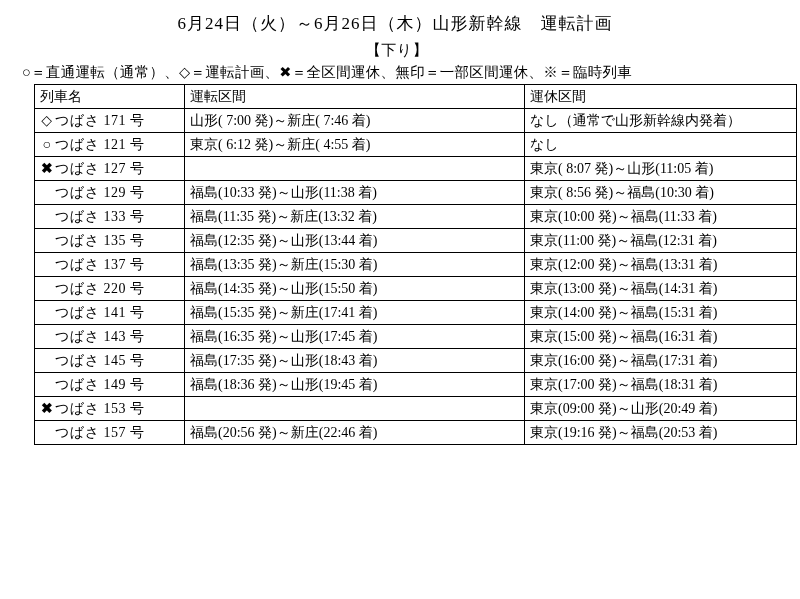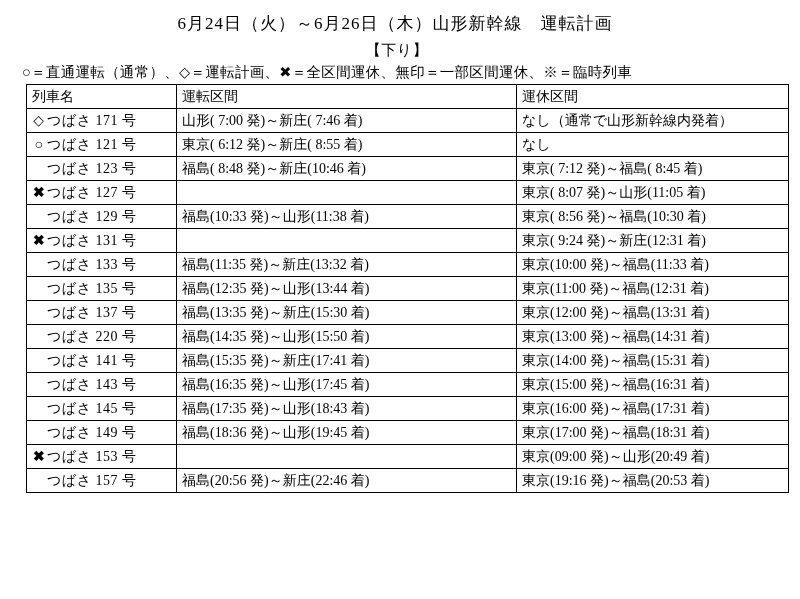--- a/index.html
+++ b/index.html
@@ -43,21 +43,21 @@
   .notice {
     font-size: 15.5px;
     font-weight: bold;
     margin: 1px 0 5px 4px;
     letter-spacing: 0.5px;
   }
   table.schedule {
     border-collapse: collapse;
     table-layout: fixed;
     width: 762px;
-    margin-left: 8px;
+    margin-left: 16px;
     font-size: 14px;
   }
   table.schedule th,
   table.schedule td {
     border: 1px solid #000000;
     padding: 1px 5px;
     height: 21px;
     line-height: 19px;
     white-space: nowrap;
     overflow: hidden;
@@ -112,42 +112,32 @@
       </tr>
     </thead>
     <tbody id="table-body">
         <tr>
           <td class="name"><span class="mark">◇</span><span>つばさ 171 号</span></td>
           <td class="cell">山形( 7:00 発)～新庄( 7:46 着)</td>
           <td class="cell">なし（通常で山形新幹線内発着）</td>
         </tr>
         <tr>
           <td class="name"><span class="mark">○</span><span>つばさ 121 号</span></td>
-          <td class="cell">東京( 6:12 発)～新庄( 8:55 着)</td>
+          <td class="cell">東京( 6:12 発)～新庄( 4:55 着)</td>
           <td class="cell">なし</td>
-        </tr>
-        <tr>
-          <td class="name"><span class="mark"></span><span>つばさ 123 号</span></td>
-          <td class="cell">福島( 8:48 発)～新庄(10:46 着)</td>
-          <td class="cell">東京( 7:12 発)～福島( 8:45 着)</td>
         </tr>
         <tr>
           <td class="name"><span class="mark mark-bold">✖</span><span>つばさ 127 号</span></td>
           <td class="cell"></td>
           <td class="cell">東京( 8:07 発)～山形(11:05 着)</td>
         </tr>
         <tr>
           <td class="name"><span class="mark"></span><span>つばさ 129 号</span></td>
           <td class="cell">福島(10:33 発)～山形(11:38 着)</td>
           <td class="cell">東京( 8:56 発)～福島(10:30 着)</td>
-        </tr>
-        <tr>
-          <td class="name"><span class="mark mark-bold">✖</span><span>つばさ 131 号</span></td>
-          <td class="cell"></td>
-          <td class="cell">東京( 9:24 発)～新庄(12:31 着)</td>
         </tr>
         <tr>
           <td class="name"><span class="mark"></span><span>つばさ 133 号</span></td>
           <td class="cell">福島(11:35 発)～新庄(13:32 着)</td>
           <td class="cell">東京(10:00 発)～福島(11:33 着)</td>
         </tr>
         <tr>
           <td class="name"><span class="mark"></span><span>つばさ 135 号</span></td>
           <td class="cell">福島(12:35 発)～山形(13:44 着)</td>
           <td class="cell">東京(11:00 発)～福島(12:31 着)</td>

